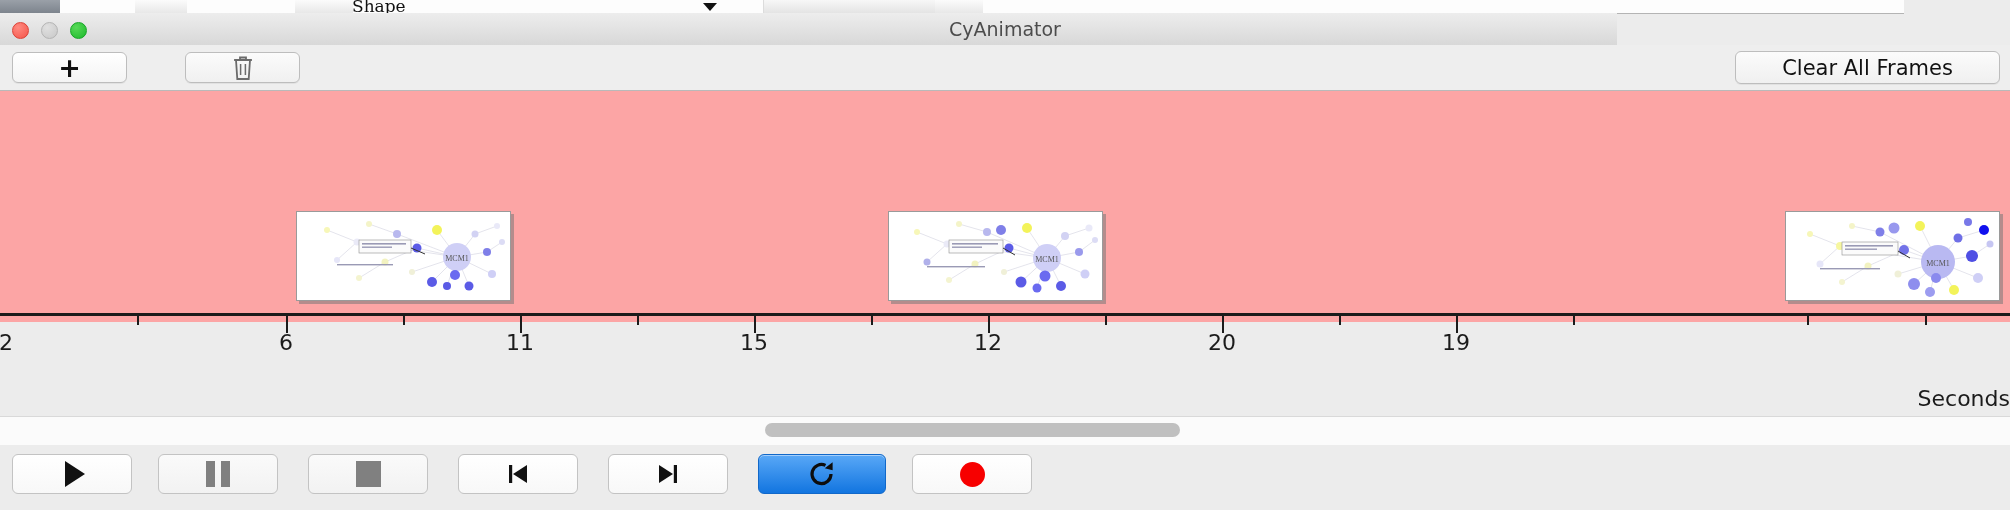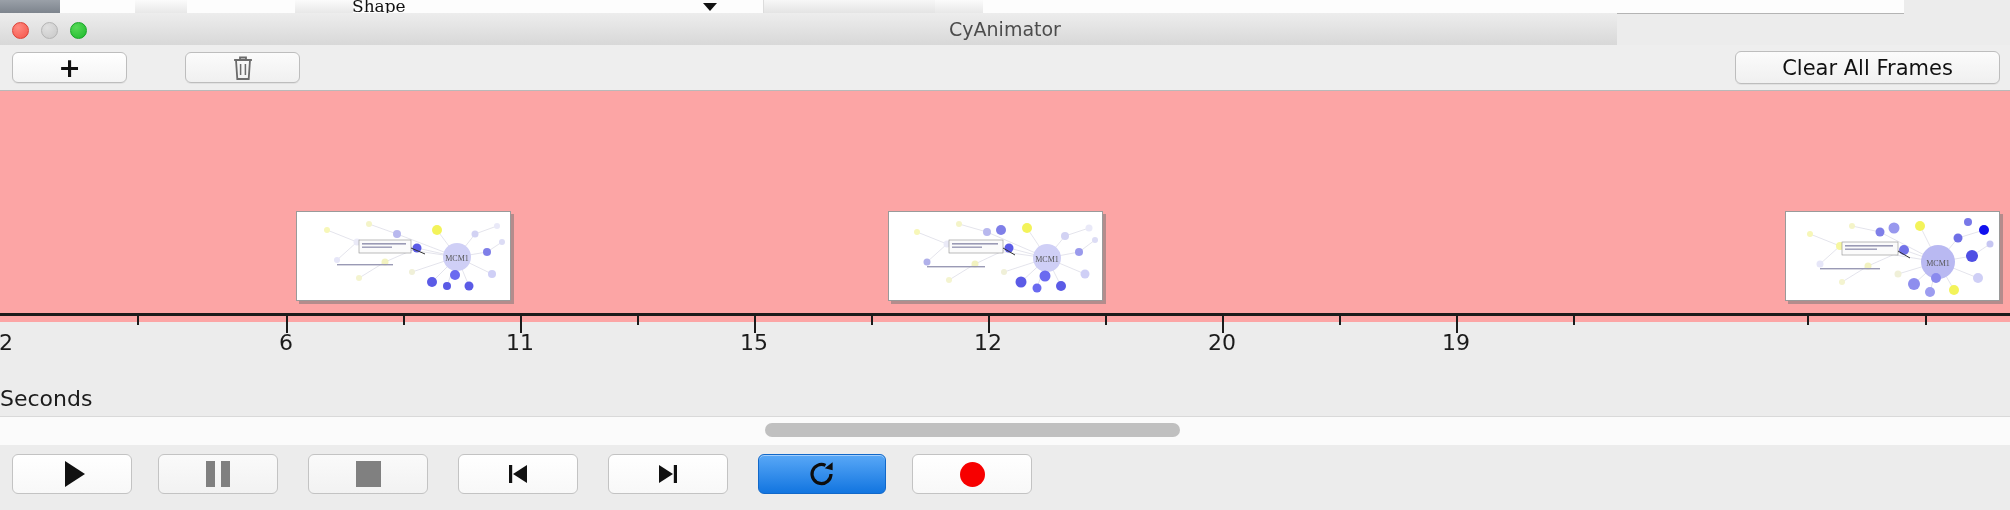--- a/index.html
+++ b/index.html
@@ -56,21 +56,21 @@
   .thumb svg{display:block;}
 
   
   .ruler{position:absolute;left:0;top:313px;width:2010px;height:12px;}
   .ruler .axis{position:absolute;left:0;top:0;width:2010px;height:3px;background:#1b1b1b;}
   .tick{position:absolute;top:3px;width:2px;background:#1b1b1b;}
   .tick.major{height:17px;}
   .tick.minor{height:9px;}
   .ticklabel{position:absolute;top:330px;font-size:22px;color:#1b1b1b;
     transform:translateX(-50%);white-space:nowrap;}
-  .seconds{position:absolute;left:0;top:386px;width:2010px;text-align:left;
+  .seconds{position:absolute;left:0;top:386px;width:2010px;text-align:right;
     font-size:22px;color:#1b1b1b;}
 
   
   .scrollzone{position:absolute;left:0;top:416px;width:2010px;height:28px;
     background:#fbfbfb;border-top:1px solid #d9d9d9;border-bottom:1px solid #c4c4c4;}
   .scrollthumb{position:absolute;left:765px;top:6px;width:415px;height:14px;
     border-radius:7px;background:#c0c0c0;}
 
   
   .transport{position:absolute;left:0;top:445px;width:2010px;height:65px;background:#ececec;}

